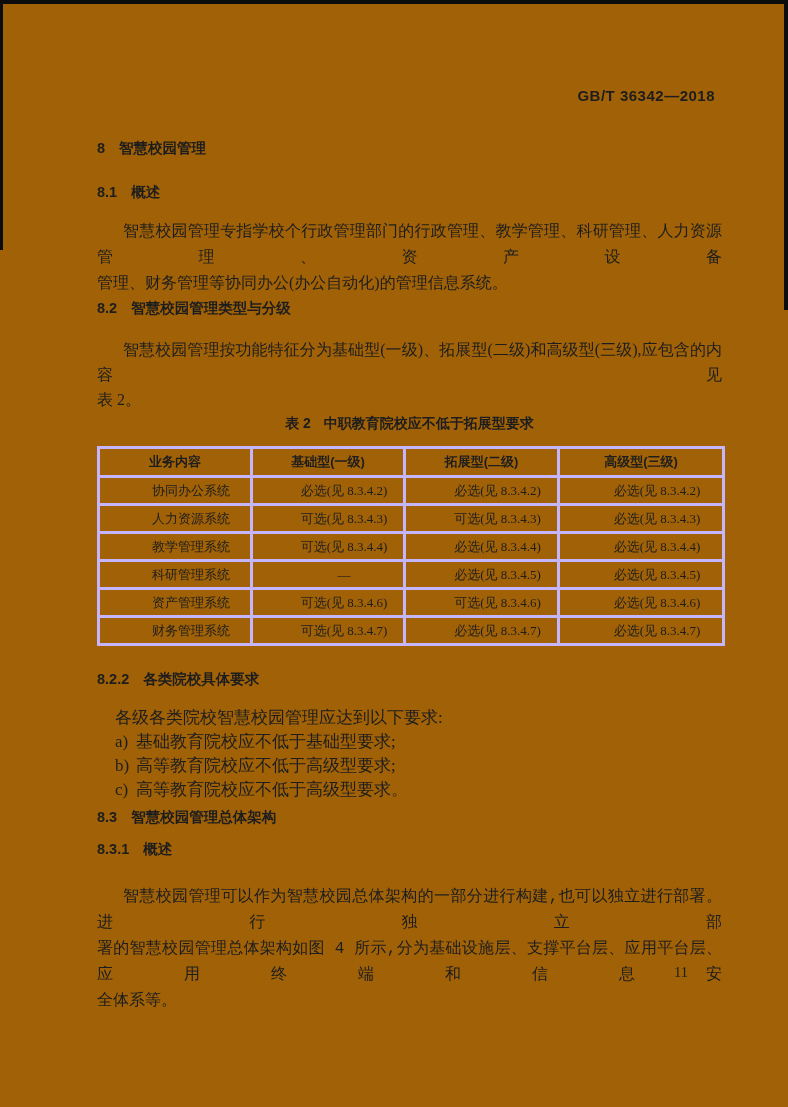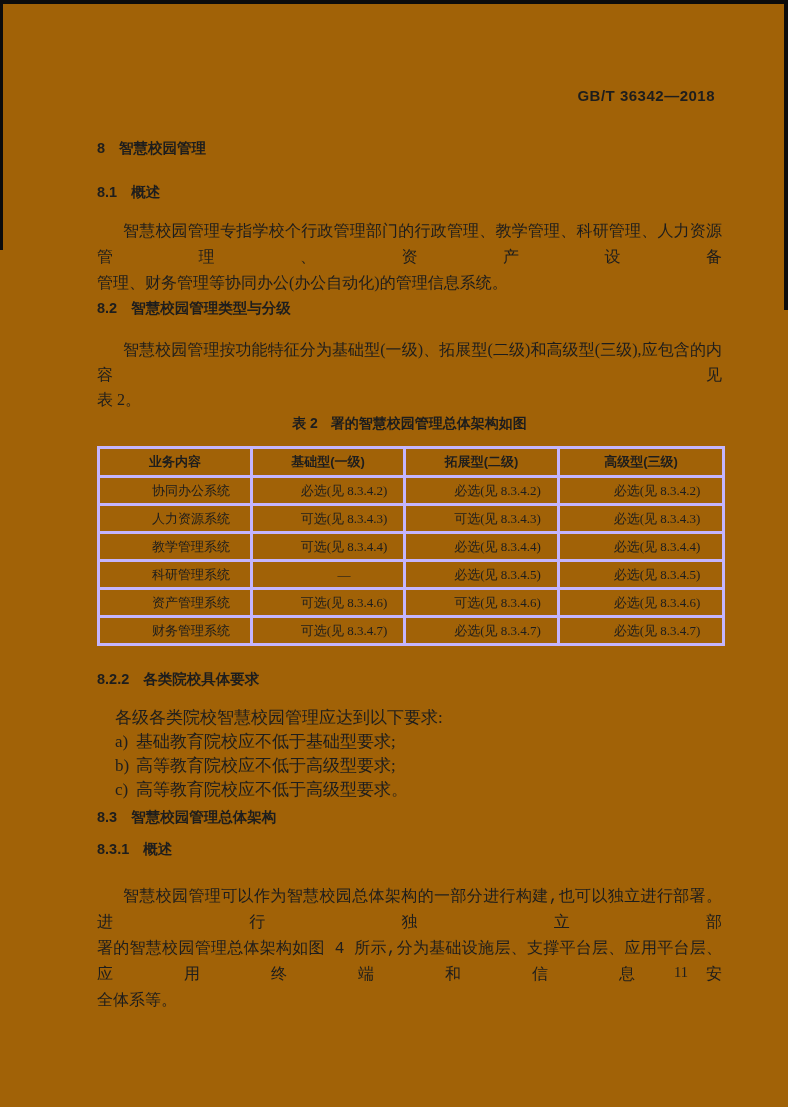--- a/index.html
+++ b/index.html
@@ -121,21 +121,21 @@
       <span class="hnum">8.2</span><span>智慧校园管理类型与分级</span>
     </div>
 
 
     <div class="para p821">
       <span class="line indent fill">智慧校园管理按功能特征分为基础型(一级)、拓展型(二级)和高级型(三级),应包含的内容见</span>
       <span class="line">表 2。</span>
     </div>
 
     <div class="tbl-caption">
-      <span class="cap-label">表 2</span><span>署的智慧校园管理总体架构如图</span>
+      <span class="cap-label">表 2</span><span>中职教育院校应不低于拓展型要求</span>
     </div>
 
     <table class="grading">
       <colgroup>
         <col style="width:153px">
           <col style="width:153px">
           <col style="width:154px">
           <col style="width:165px">
       </colgroup>
       <thead>

